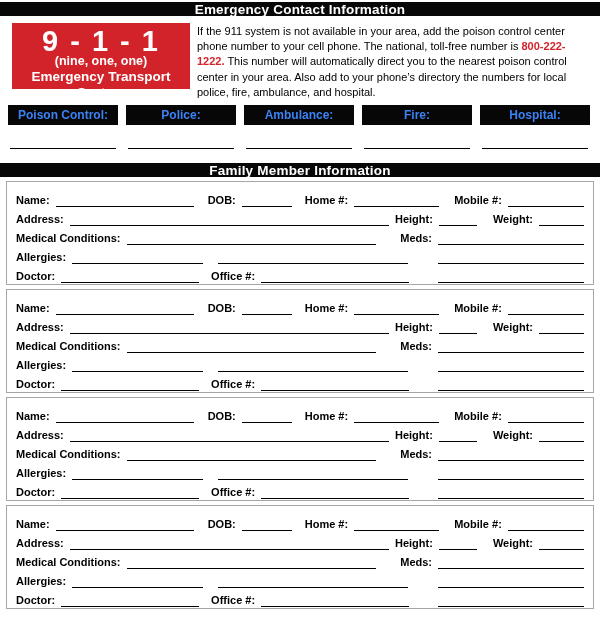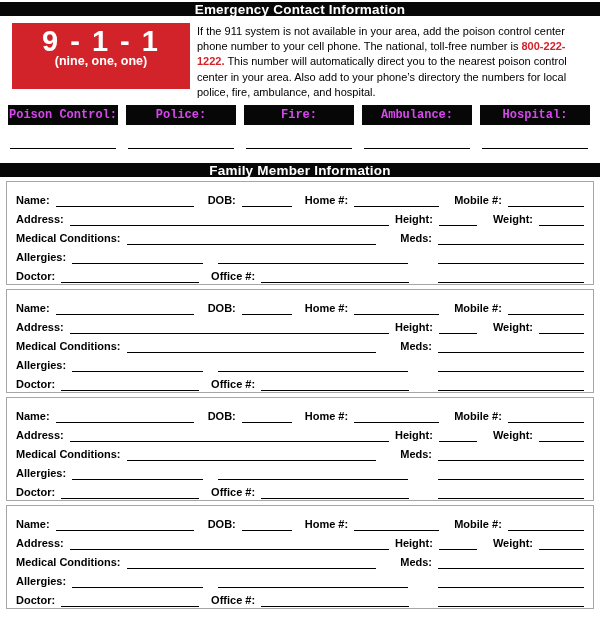--- a/index.html
+++ b/index.html
@@ -32,23 +32,23 @@
     margin-left:7px;width:395px;font-size:11px;line-height:15.2px;
     padding-top:1px;
   }
   .instructions .phone{color:var(--accent);font-weight:bold;}
   
   .contacts-row{
     display:flex;justify-content:space-between;
     padding:0 10px 0 8px;margin-top:5px;
   }
   .contact-box{
-    width:110px;height:20px;background:var(--bar);color:#d946ef;
+    width:110px;height:20px;background:var(--bar);color:#3b82f6;
     display:flex;align-items:center;justify-content:center;
-    font-size:12px;font-weight:bold;font-family:Liberation Mono, monospace;
+    font-size:12px;font-weight:bold;
   }
   .contact-lines-row{
     display:flex;justify-content:space-between;
     padding:0 10px 0 8px;margin-top:23px;
   }
   .contact-line-cell{width:110px;display:flex;justify-content:center;}
   .contact-line{width:106px;border-top:1.8px solid #000;height:2px;}
   
   .family-bar{margin-top:13px;}
   #members{padding:0 6px;}
@@ -73,29 +73,30 @@
 <body>
 
 <div class="bar">
   <span>Emergency Contact Information</span>
 </div>
 
 <div class="intro-row">
   <div class="panel-911">
     <div class="num">9 - 1 - 1</div>
     <div class="phon">(nine, one, one)</div>
+    <div class="sys">Emergency Transport System</div>
   </div>
   <div class="instructions"><span>If the 911 system is not available in your area, add the poison control center phone number to your cell phone. The national, toll-free number is </span><span class="phone">800-222-1222.</span><span> This number will automatically direct you to the nearest poison control center in your area. Also add to your phone’s directory the numbers for local police, fire, ambulance, and hospital.</span></div>
 </div>
 
 <div class="contacts-row">
   <div class="contact-box">Poison Control:</div>
   <div class="contact-box">Police:</div>
+  <div class="contact-box">Ambulance:</div>
   <div class="contact-box">Fire:</div>
-  <div class="contact-box">Ambulance:</div>
   <div class="contact-box">Hospital:</div>
 </div>
 
 <div class="contact-lines-row">
   <div class="contact-line-cell">
       <div class="contact-line"></div>
     </div>
   <div class="contact-line-cell">
       <div class="contact-line"></div>
     </div>

